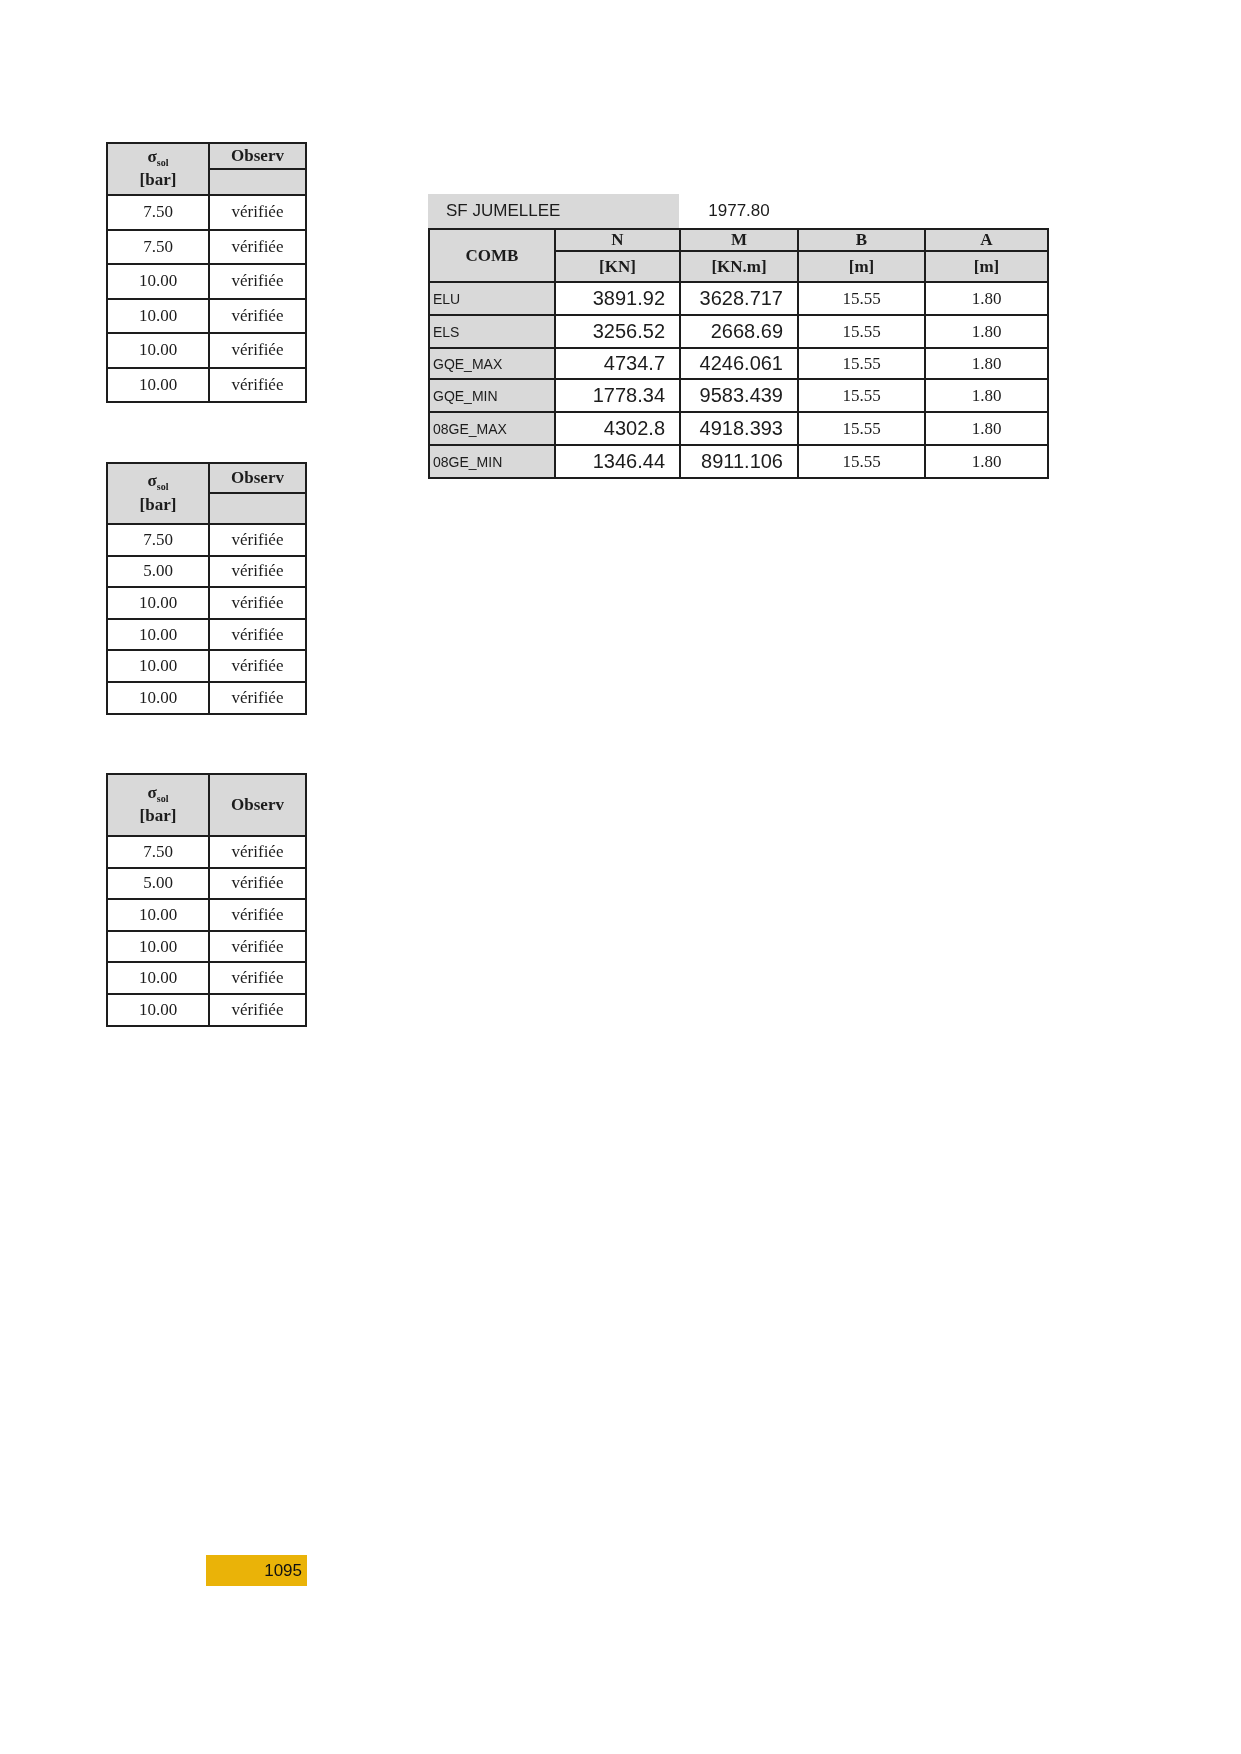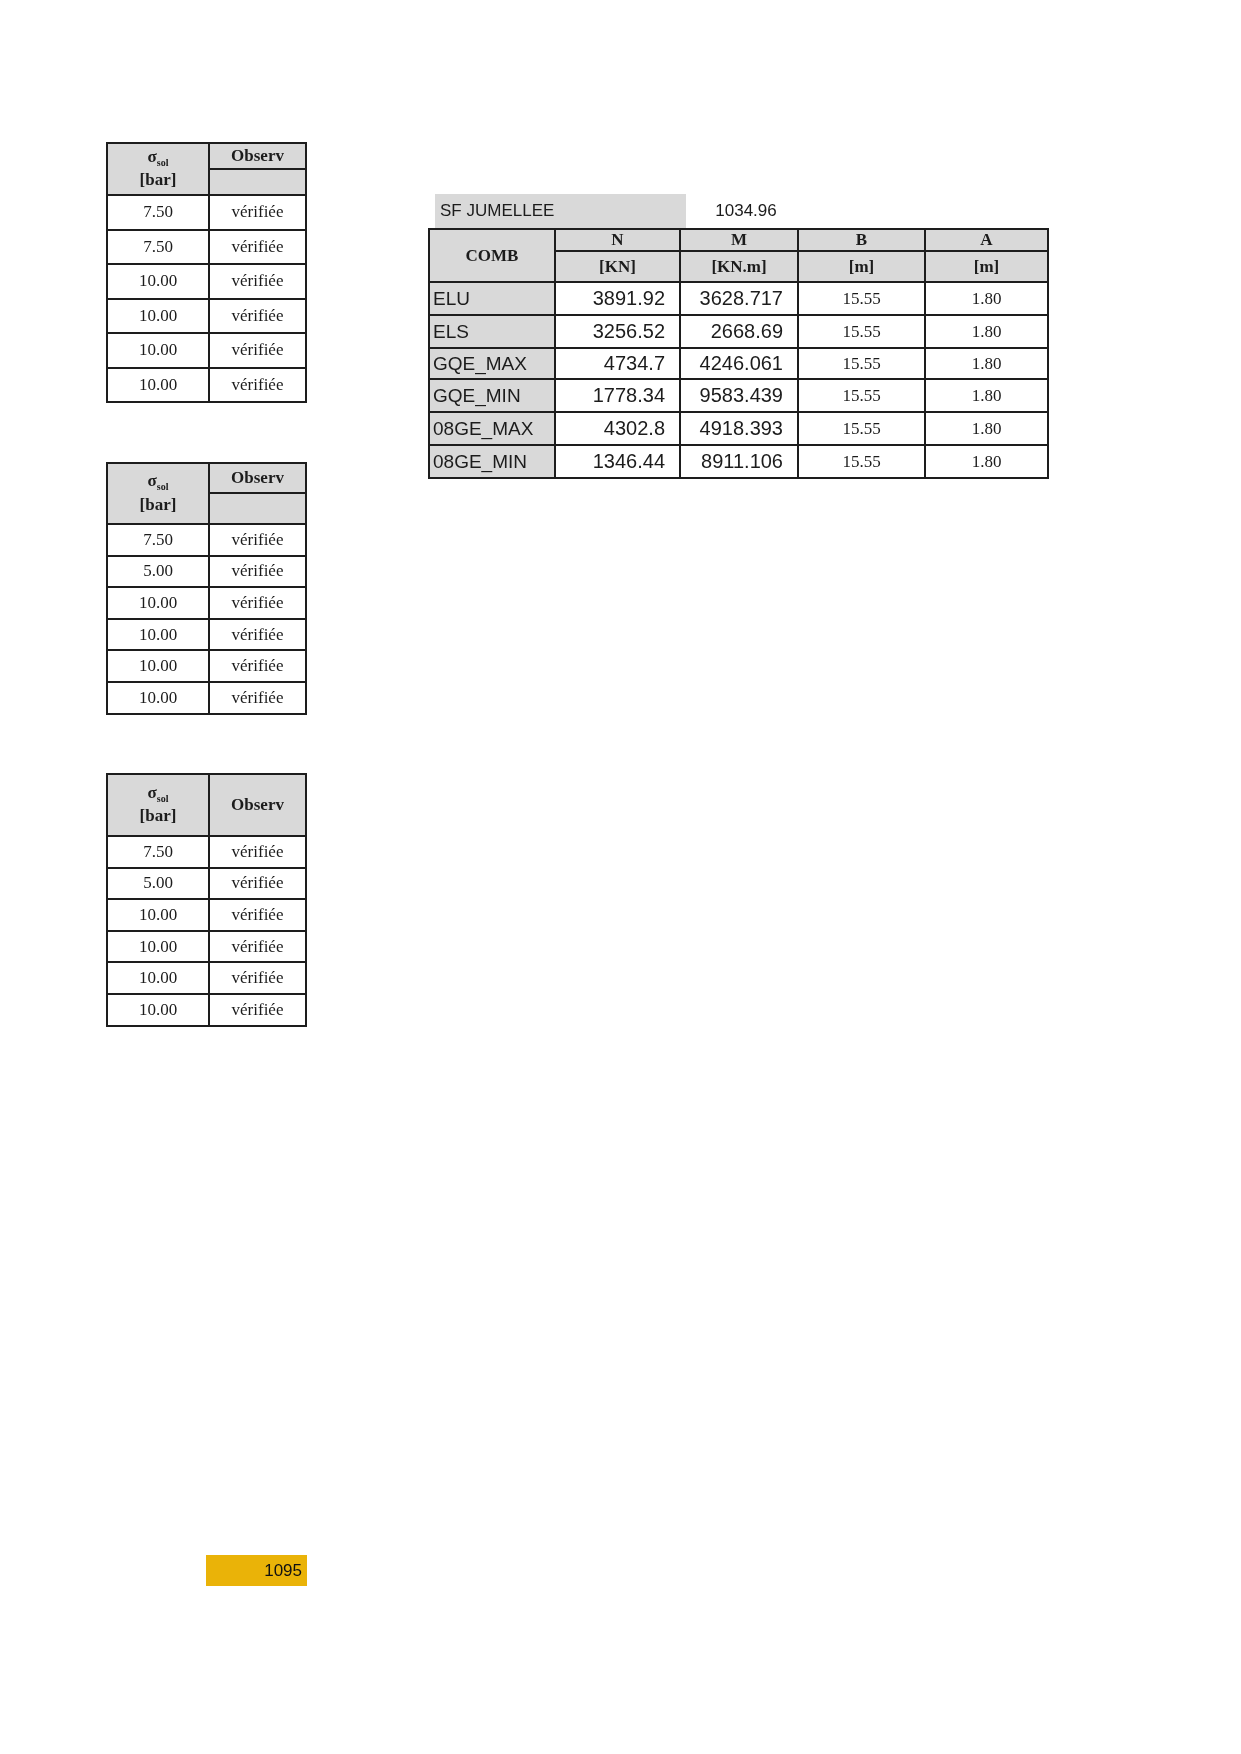--- a/index.html
+++ b/index.html
@@ -15,31 +15,31 @@
   .sigma-table { width:199px; }
   .sigma-table th { background:#d9d9d9; font-weight:bold; font-size:17px; text-align:center; }
   .sigma-table .sighead { line-height:1.35; }
   .sigma-table .sigline { font-size:17px; }
   .sigma-table sub { font-size:10px; font-weight:bold; }
   .sigma-table td { font-size:17px; text-align:center; }
 
   
   .sf-row { position:absolute; left:428px; top:194px; height:34px; display:flex; }
   .sf-title {
-    width:251px; background:#d9d9d9; display:flex; align-items:center; padding-left:5px;
-    font-family:"Liberation Sans", sans-serif; font-size:17px;margin-left:7px;
+    width:251px; background:#d9d9d9; display:flex; align-items:center; padding-left:18px;
+    font-family:"Liberation Sans", sans-serif; font-size:17px;
   }
   .sf-value {
     width:120px; display:flex; align-items:center; justify-content:center;
     font-family:"Liberation Sans", sans-serif; font-size:17px;
   }
   .force-table { left:428px; top:228px; width:619px; }
   .force-table th { background:#d9d9d9; font-weight:bold; font-size:17px; text-align:center; }
   .force-table td.comb {
-    background:#d9d9d9; font-family:"Liberation Sans", sans-serif; font-size:19px;
+    background:#d9d9d9; font-family:"Liberation Sans", sans-serif; font-size:14px;
     text-align:left; padding-left:3px;
   }
   .force-table td.num {
     font-family:"Liberation Sans", sans-serif; font-size:20px;
     text-align:right; padding-right:14px;
   }
   .force-table td.ba { font-size:17px; text-align:center; }
 
   
   .highlight-cell {
@@ -180,21 +180,21 @@
         </tr>
       <tr style="height:31.6px">
           <td>10.00</td>
           <td>vérifiée</td>
         </tr>
     </tbody>
   </table>
 
   <div class="sf-row">
     <div class="sf-title">SF JUMELLEE</div>
-    <div class="sf-value">1034.96</div>
+    <div class="sf-value">1977.80</div>
   </div>
 
   <table class="force-table">
     <colgroup>
       <col style="width:126px">
         <col style="width:125px">
         <col style="width:118px">
         <col style="width:127px">
         <col style="width:123px">
     </colgroup>

